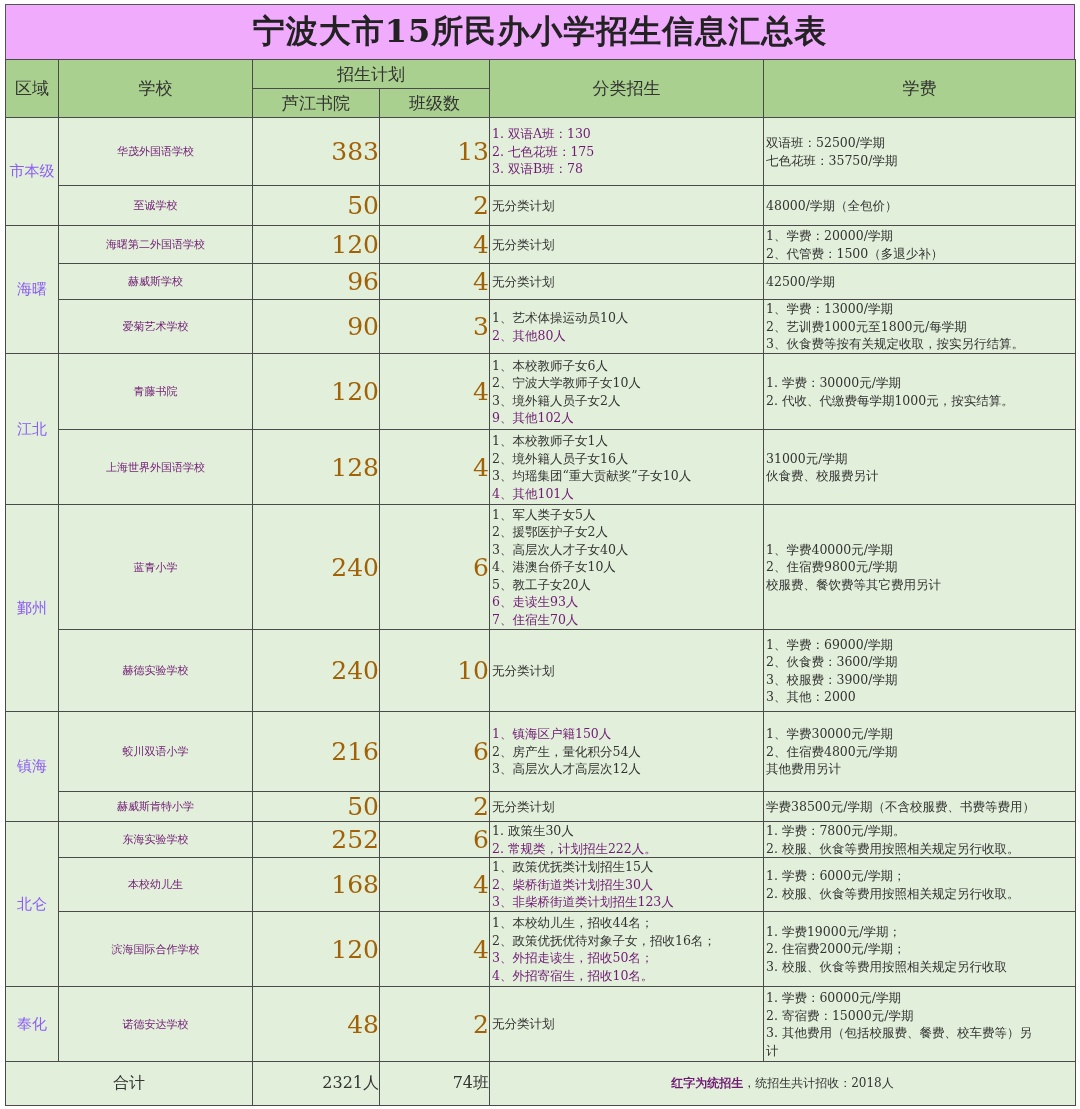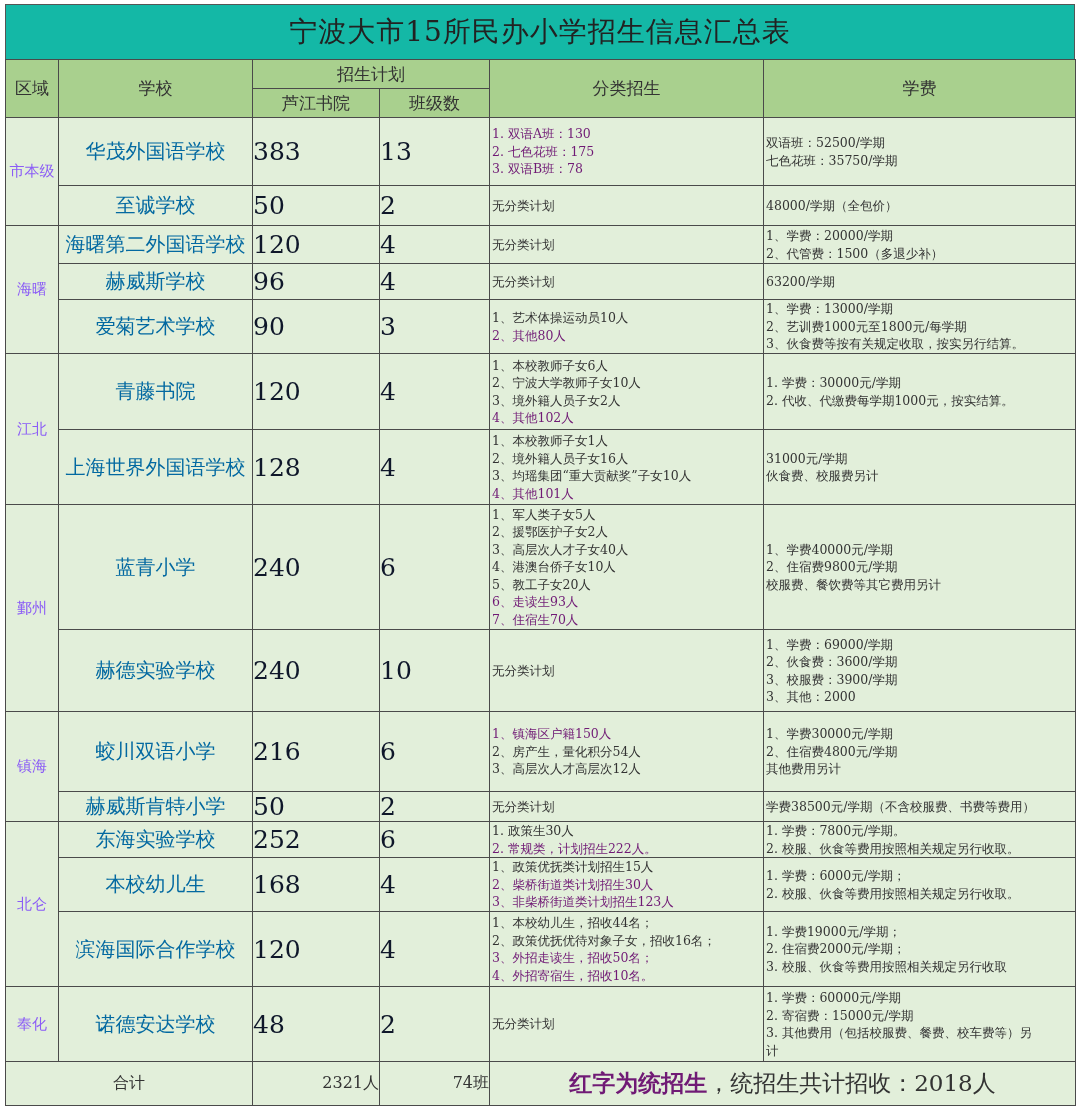--- a/index.html
+++ b/index.html
@@ -1,35 +1,35 @@
 <!DOCTYPE html>
 <html><head>
 <meta charset="utf-8">
 <style>
   html, body { margin: 0; padding: 0; background: #ffffff; }
   body { width: 1080px; height: 1109px; position: relative; overflow: hidden;
          font-family: "DejaVu Serif", "Liberation Serif", serif; color: #222; }
   .sheet { position: absolute; left: 5px; top: 4px; width: 1070px; }
-  .title { height: 54px; background: #14b8a6; border: 1px solid #555; border-bottom: none;
+  .title { height: 54px; background: #f0abfc; border: 1px solid #555; border-bottom: none;
            display: flex; align-items: center; justify-content: center;
-           font-size: 28px; color: #222; letter-spacing: 1px; }
+           font-size: 32px; color: #222; letter-spacing: 1px; font-weight: bold; }
   table { border-collapse: collapse; width: 1070px; table-layout: fixed; padding-left: 29px; }
   td, th { border: 1px solid #4a4a4a; padding: 0; vertical-align: middle; }
   th { background: #a9d08e; font-weight: normal; font-size: 17px; color: #333; text-align: center; }
   td { background: #e2efda; }
   .region { text-align: center; font-size: 15px; color: #8b5cf6; }
-  .school { text-align: center; font-size: 20px; color: #0369a1; }
-  .num { text-align: left; font-size: 25px; color: #0f172a; }
+  .school { text-align: center; font-size: 11px; color: #701a75; }
+  .num { text-align: right; font-size: 25px; color: #a16207; }
   .list { font-size: 12.5px; line-height: 17.5px; padding-left: 2px; color: #333; }
   .list div { white-space: nowrap; }
   .red { color: #701a75; }
   .fee { font-size: 12.5px; line-height: 17.5px; padding-left: 2px; color: #333; }
   .total-label { text-align: center; font-size: 16px; color: #333; }
   .total-val { text-align: right; font-size: 16px; color: #333; }
-  .total-note { text-align: center; font-size: 23px; color: #333; }
+  .total-note { text-align: center; font-size: 12px; color: #333; }
   .total-note .red { font-weight: bold; }
 </style>
 </head>
 <body>
 
 <div class="sheet">
   <div class="title">宁波大市15所民办小学招生信息汇总表</div>
   <table>
     <colgroup>
       <col style="width:53px">
@@ -93,21 +93,21 @@
           </td>
         </tr>
         <tr style="height: 36px;">
           <td class="school">赫威斯学校</td>
           <td class="num">96</td>
           <td class="num">4</td>
           <td class="list">
             <div>无分类计划</div>
           </td>
           <td class="fee">
-            <div>63200/学期</div>
+            <div>42500/学期</div>
           </td>
         </tr>
         <tr style="height: 54px;">
           <td class="school">爱菊艺术学校</td>
           <td class="num">90</td>
           <td class="num">3</td>
           <td class="list">
             <div>1、艺术体操运动员10人</div>
             <div class="red">2、其他80人</div>
           </td>
@@ -119,21 +119,21 @@
         </tr>
         <tr style="height: 76px;">
           <td class="region" rowspan="2">江北</td>
           <td class="school">青藤书院</td>
           <td class="num">120</td>
           <td class="num">4</td>
           <td class="list">
             <div>1、本校教师子女6人</div>
             <div>2、宁波大学教师子女10人</div>
             <div>3、境外籍人员子女2人</div>
-            <div class="red">4、其他102人</div>
+            <div class="red">9、其他102人</div>
           </td>
           <td class="fee">
             <div>1. 学费：30000元/学期</div>
             <div>2. 代收、代缴费每学期1000元，按实结算。</div>
           </td>
         </tr>
         <tr style="height: 75px;">
           <td class="school">上海世界外国语学校</td>
           <td class="num">128</td>
           <td class="num">4</td>

